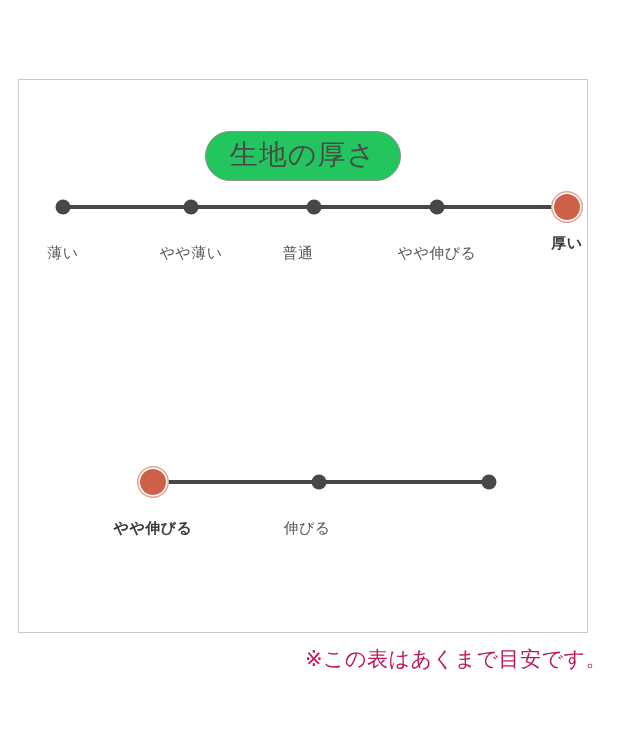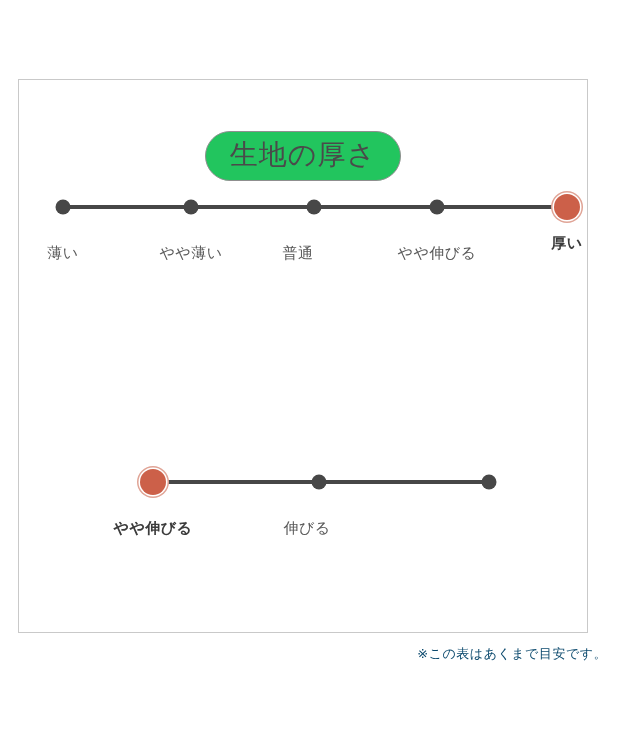--- a/index.html
+++ b/index.html
@@ -83,22 +83,22 @@
   .tick-label.selected {
     font-weight: bold;
     color: #3c3c3c;
   }
 
   
   .footnote {
     position: absolute;
     right: 18px;
     top: 645px;
-    font-size: 13px;
-    color: #0c4a6e;
+    font-size: 21px;
+    color: #be185d;
     letter-spacing: 0.5px;
     white-space: nowrap;
   }
 </style>
 </head>
 <body>
 
 <div class="spec-panel">
 
   <div class="badge-row" style="top:51px;">

